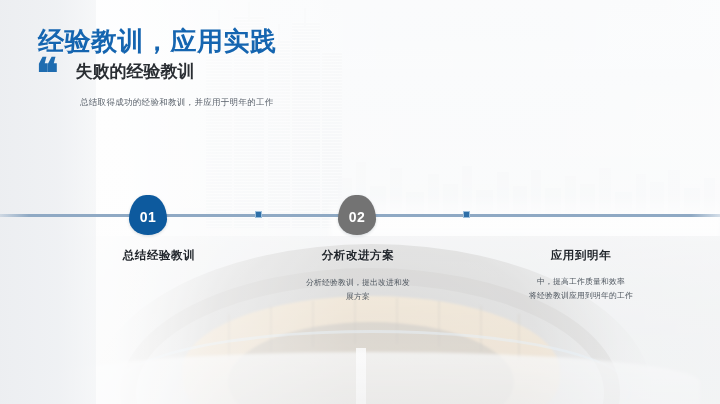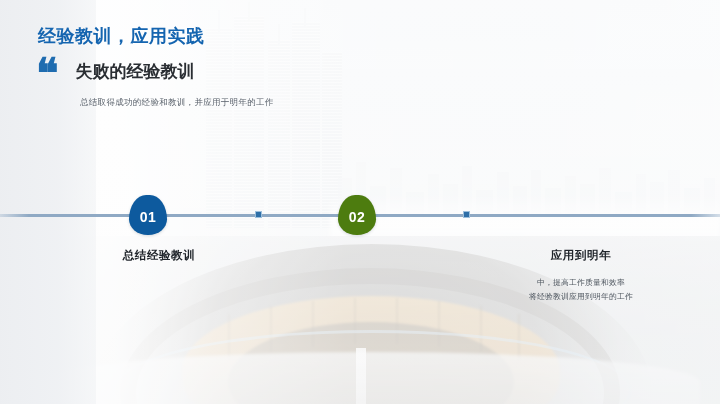--- a/index.html
+++ b/index.html
@@ -115,21 +115,21 @@
   .left-panel {
     position:absolute; left:0; top:0; width:96px; height:404px;
     background:linear-gradient(90deg, rgba(236,238,241,.98), rgba(238,240,243,.92) 60%, rgba(240,242,244,.55));
   }
 
   
   .header { position:absolute; left:0; top:0; width:720px; }
 
   .main-title {
     position:absolute; left:38px; top:24px;
-    font-size:18px; font-weight:bold; letter-spacing:.5px;
+    font-size:26px; font-weight:bold; letter-spacing:.5px;
     color:#1565b0;
     text-shadow:0 1px 0 rgba(255,255,255,.6);
     white-space:nowrap;
   }
 
   .quote-row { position:absolute; left:36px; top:56px; display:flex; align-items:flex-start; }
   .quote-mark {
     font-family:"Liberation Serif","DejaVu Serif",serif;
     font-size:42px; font-weight:bold; line-height:.80;
     color:#1f6cb0;
@@ -169,36 +169,36 @@
     position:absolute; top:195px;
     width:38px; height:40px;
     border-radius:46% 46% 50% 50% / 62% 62% 40% 40%;
     display:flex; align-items:center; justify-content:center;
     color:#ffffff; font-size:14px; font-weight:bold; letter-spacing:.5px;
     box-shadow:0 1px 3px rgba(40,60,80,.18);
   }
   .badge span { margin-top:3px; }
 
   .b1 { left:129px; background:#0d5a9e; }
-  .b2 { left:338px; background:#4d7c0f; }
+  .b2 { left:338px; background:#737373; }
   .b3 { left:561px; background:#1470b8; }
 
   
   .step { position:absolute; top:248px; text-align:center; }
   .step-title {
     font-size:11.5px; font-weight:bold; color:#20252b;
     letter-spacing:.6px; margin-bottom:13px;
     text-shadow:0 1px 0 rgba(255,255,255,.45);
   }
   .step-body {
     font-size:7.8px; color:#4e565f; line-height:1.75; letter-spacing:.2px;
   }
   .s1 { left:69px;  width:180px; }
   .s2 { left:268px; width:180px; }
-  .s3 { left:486px; width:190px; }
+  .s3 { left:486px; width:190px;font-family:Liberation Mono, monospace; }
 </style>
 </head>
 <body>
 
 <div class="slide">
 
   <div class="bg">
     <div class="sky"></div>
 
     <div class="tower t1"></div>
@@ -286,20 +286,27 @@
       <span>01</span>
     </div>
     <div class="badge b2">
       <span>02</span>
     </div>
 
     <div class="step s1">
       <div class="step-title">总结经验教训</div>
     </div>
 
+    <div class="step s2">
+      <div class="step-title">分析改进方案</div>
+      <div class="step-body">
+        <div>分析经验教训，提出改进和发</div>
+        <div>展方案</div>
+      </div>
+    </div>
 
     <div class="step s3">
       <div class="step-title">应用到明年</div>
       <div class="step-body">
         <div>中，提高工作质量和效率</div>
         <div>将经验教训应用到明年的工作</div>
       </div>
     </div>
 
   </div>

